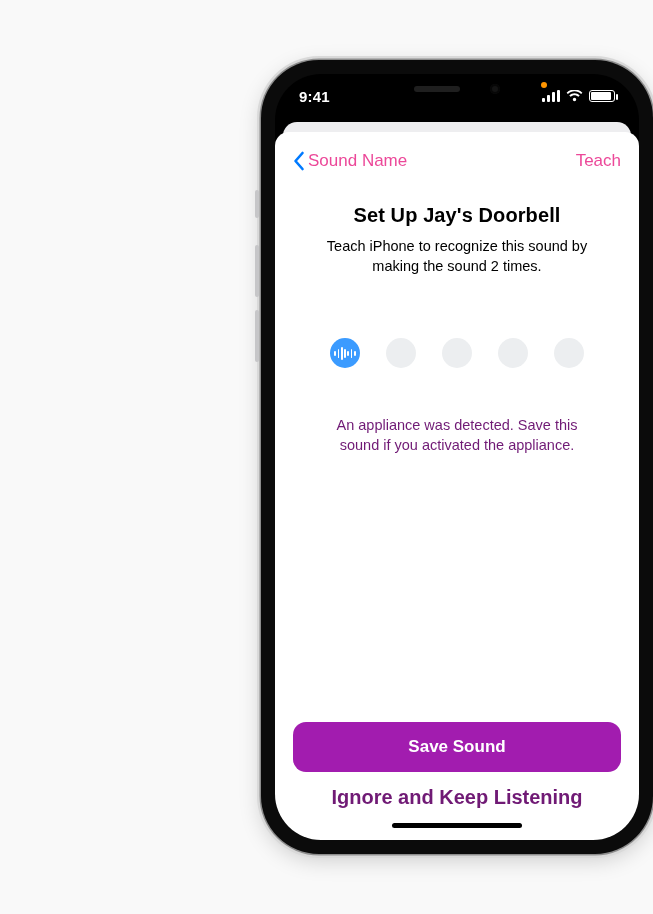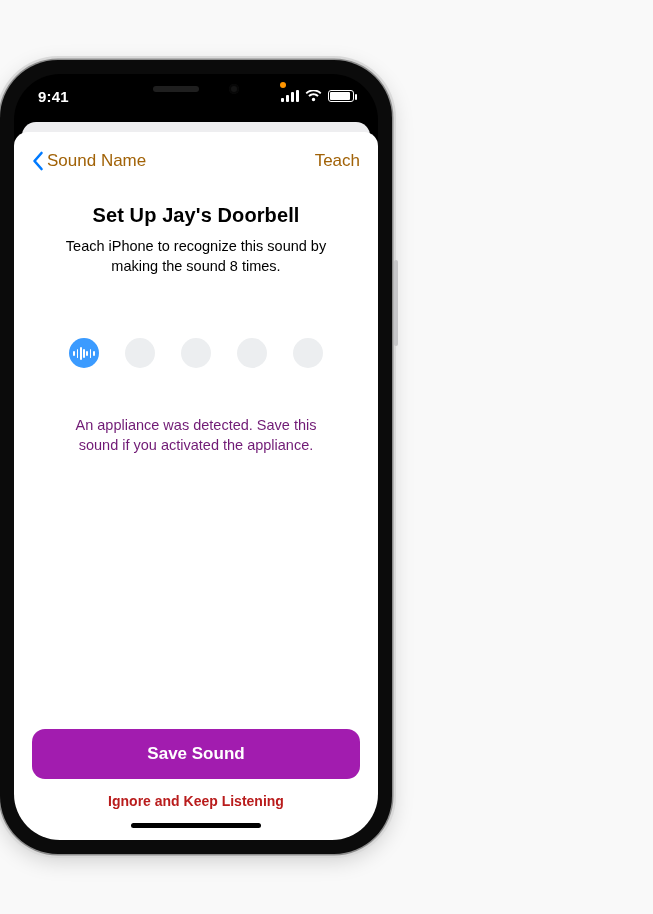--- a/index.html
+++ b/index.html
@@ -8,21 +8,21 @@
     height: 914px;
     background: #f9f9f9;
     font-family: -apple-system, "Helvetica Neue", Helvetica, Arial, sans-serif;
     -webkit-font-smoothing: antialiased;
   }
   .stage {
     width: 653px;
     height: 914px;
     display: flex;
     align-items: center;
-    justify-content: flex-start;
+    justify-content: flex-end;
   }
 
   
   .phone {
     width: 392px;
     height: 794px;
     background: #0b0b0b;
     border-radius: 58px;
     padding: 14px;
     box-shadow:
@@ -113,21 +113,21 @@
     display: flex;
     flex-direction: column;
     padding: 14px 18px 10px;
   }
 
   .navrow {
     display: flex;
     align-items: center;
     justify-content: space-between;
     height: 30px;
-    color: #a16207;
+    color: #ec4899;
     font-size: 17px;
   }
   .back { display: flex; align-items: center; gap: 3px; cursor: pointer; }
   .back svg { display:block; }
   .cancel { cursor: pointer; }
 
   .content { flex: 1; display: flex; flex-direction: column; }
 
   .title {
     font-size: 20px;
@@ -186,22 +186,22 @@
     color: #fff;
     font-size: 17px;
     font-weight: 600;
     border: none;
     border-radius: 13px;
     height: 50px;
     width: 100%;
     cursor: pointer;
   }
   .secondary-link {
-    color: #b91c1c;
-    font-size: 14px;
+    color: #701a75;
+    font-size: 20px;
     font-weight: 600;
     text-align: center;
     margin-top: 14px;
     margin-bottom: 14px;
     cursor: pointer;
   }
 
   .home-indicator {
     width: 130px; height: 5px; background:#000;
     border-radius: 3px;
@@ -259,21 +259,21 @@
             </svg>
             <span>Sound Name</span>
           </div>
           <div class="cancel">
             <span>Teach</span>
           </div>
         </div>
 
         <div class="content">
           <div class="title">Set Up Jay's Doorbell</div>
-          <div class="subtitle">Teach iPhone to recognize this sound by making the sound 8 times.</div>
+          <div class="subtitle">Teach iPhone to recognize this sound by making the sound 2 times.</div>
 
           <div class="progress">
             <div class="dot active">
               <span class="bars">
                 <span></span>
                   <span></span>
                   <span></span>
                   <span></span>
                   <span></span>
                   <span></span>

